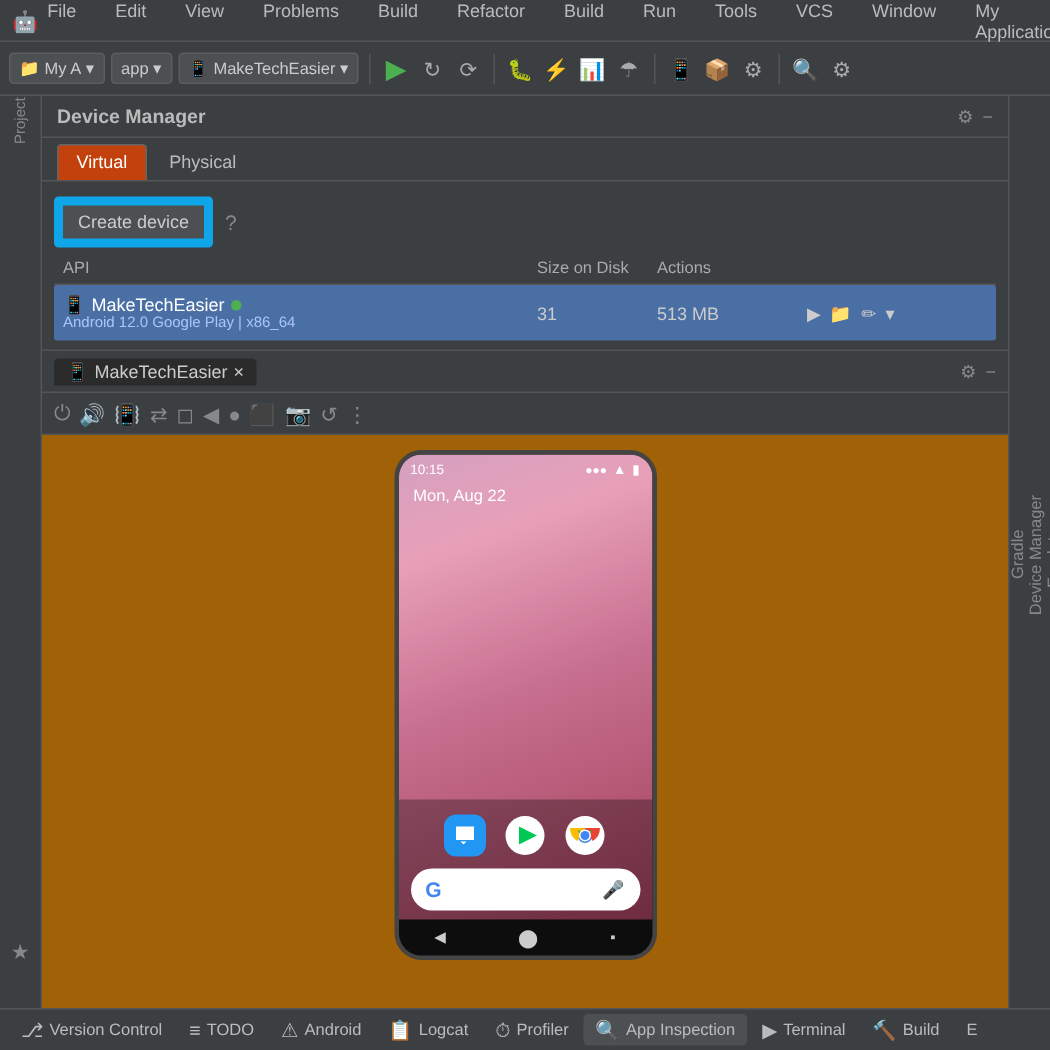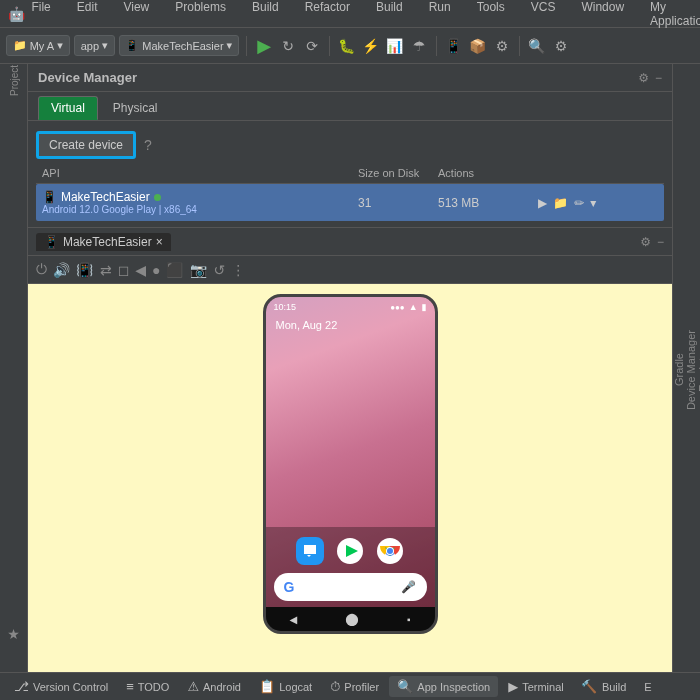--- a/index.html
+++ b/index.html
@@ -155,39 +155,39 @@
     }
     .tab {
       padding: 4px 12px;
       font-size: 12px;
       cursor: pointer;
       border-radius: 3px 3px 0 0;
       border: 1px solid transparent;
       color: #bbb;
     }
     .tab.active {
-      background: #15803d;
+      background: #c2410c;
       border-color: #666 #666 transparent;
       color: #fff;
     }
 
     
     .device-table {
       padding: 6px 8px;
     }
     .create-device-bar {
       display: flex;
       align-items: center;
       gap: 8px;
       padding: 4px 0;
     }
     .btn-create {
       padding: 4px 10px;
       background: #4c5052;
-      border: 3px solid #0ea5e9;
+      border: 6px solid #0ea5e9;
       border-radius: 3px;
       color: #ccc;
       font-size: 12px;
       cursor: pointer;
     }
     .table-header {
       display: grid;
       grid-template-columns: 1fr 80px 100px 120px;
       padding: 4px 6px;
       border-bottom: 1px solid #555;
@@ -271,21 +271,21 @@
       cursor: pointer;
     }
 
     
     .emulator-content {
       flex: 1;
       display: flex;
       align-items: flex-start;
       justify-content: center;
       padding: 10px;
-      background: #fef9c3;
+      background: #a16207;
     }
     .phone-frame {
       width: 175px;
       height: 340px;
       background: #1a1a1a;
       border-radius: 18px;
       border: 3px solid #444;
       overflow: hidden;
       display: flex;
       flex-direction: column;

